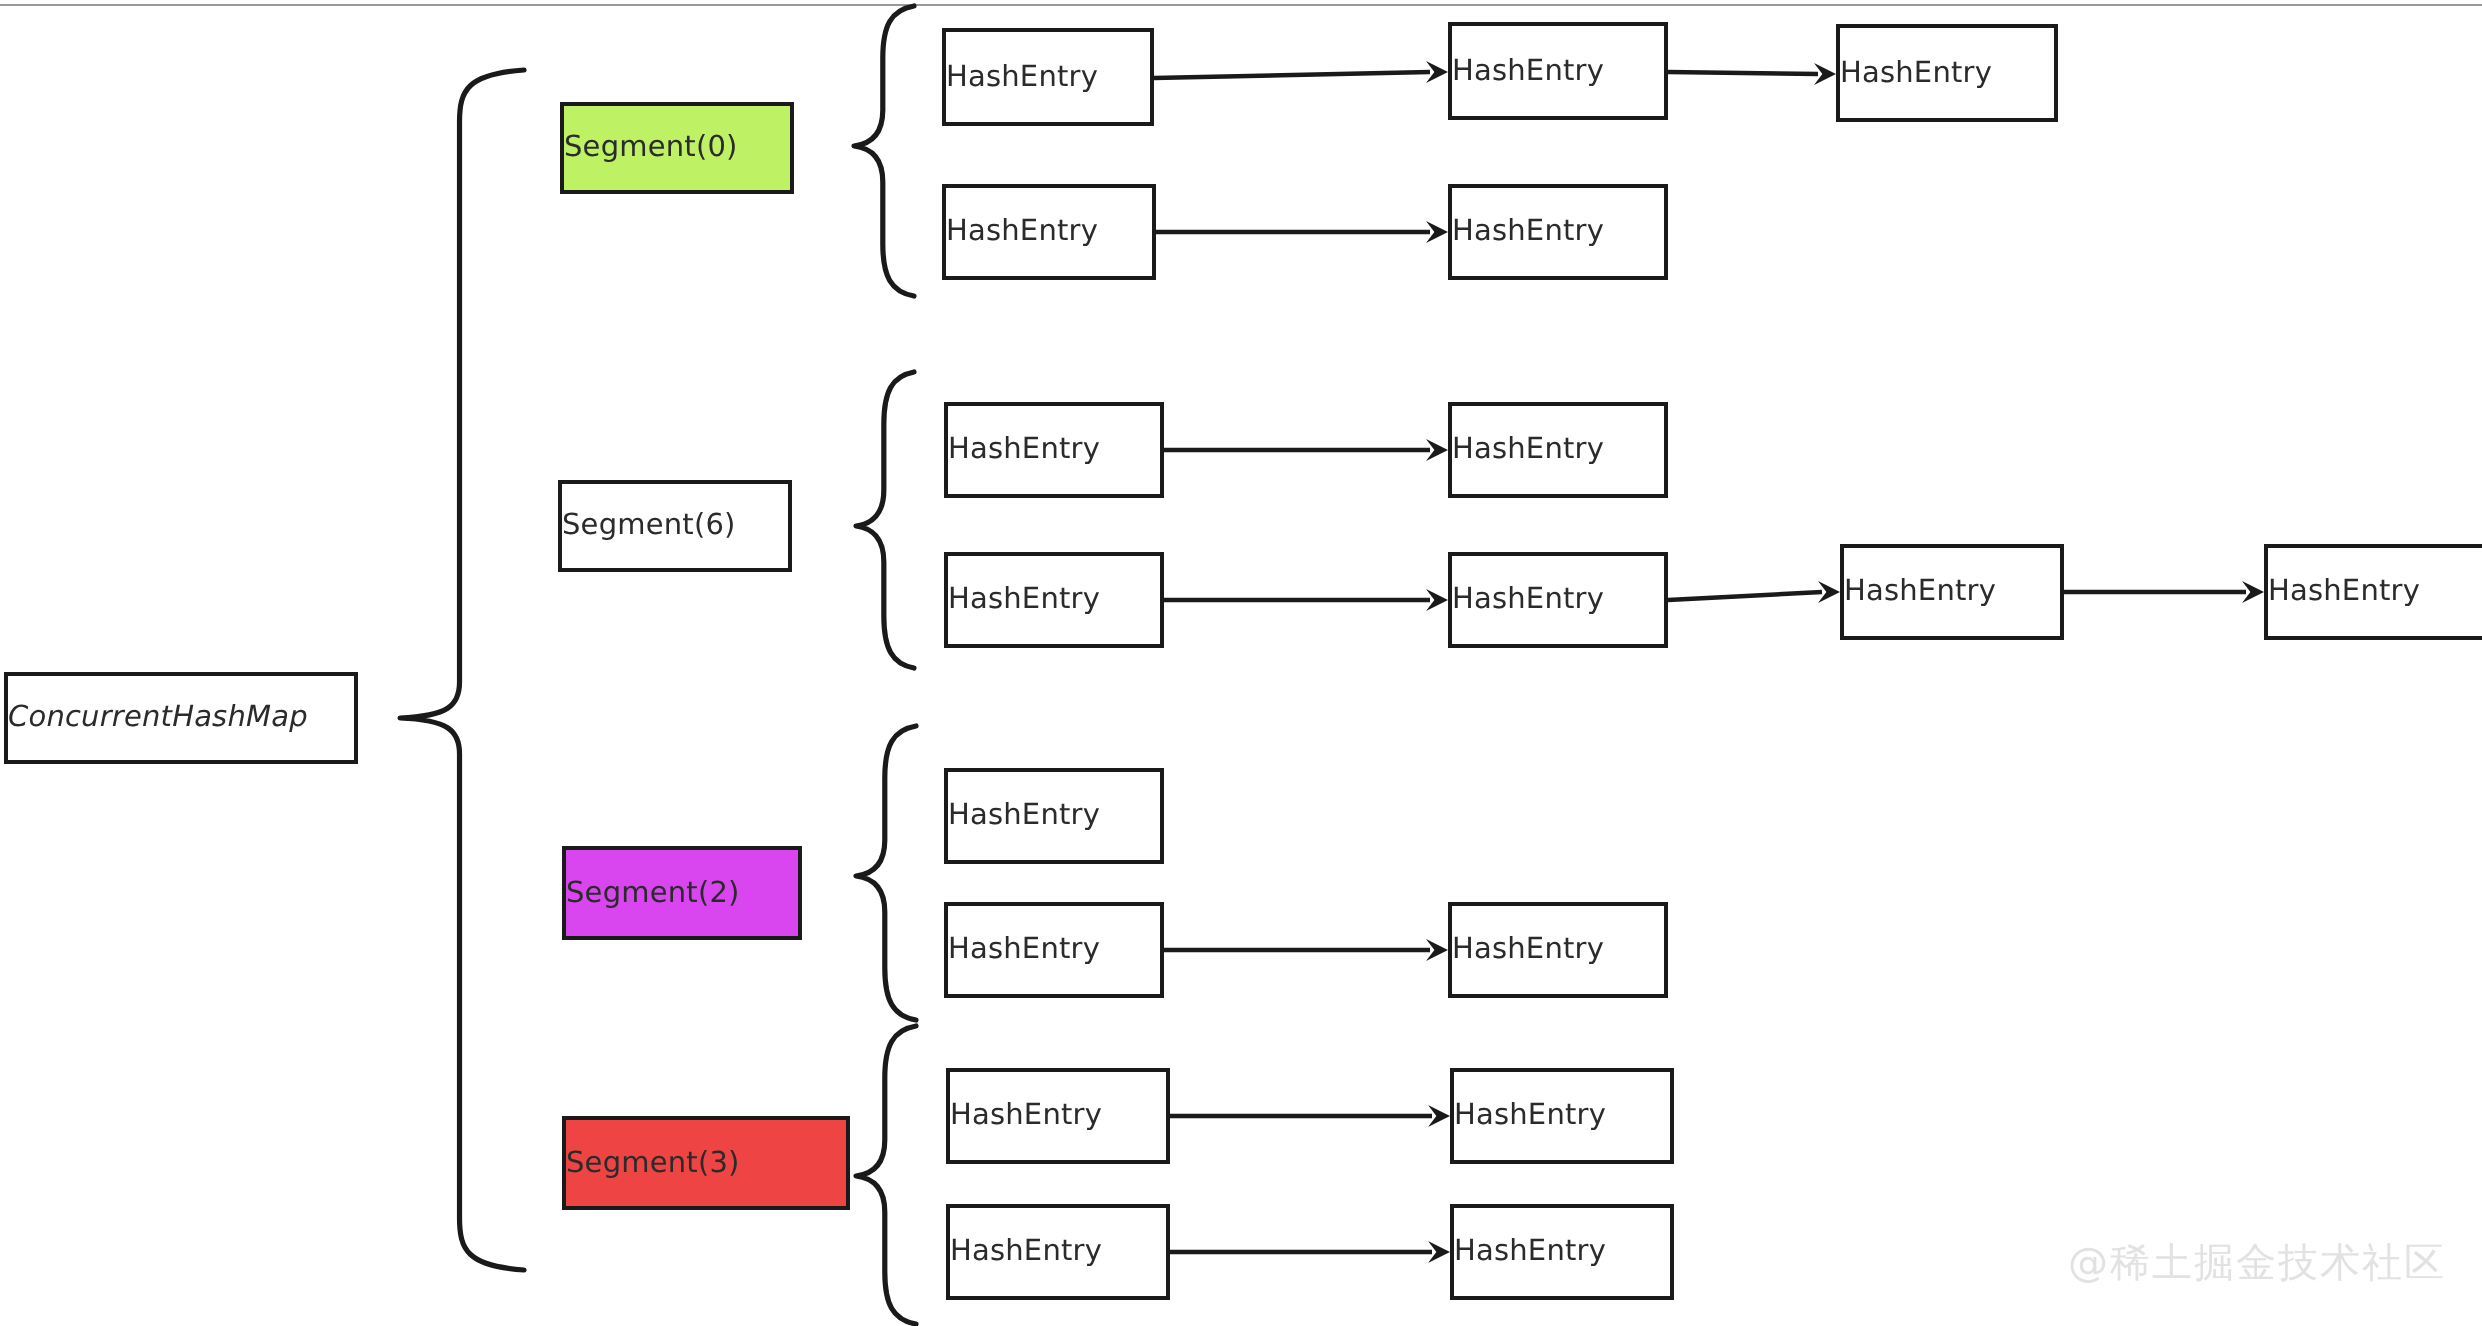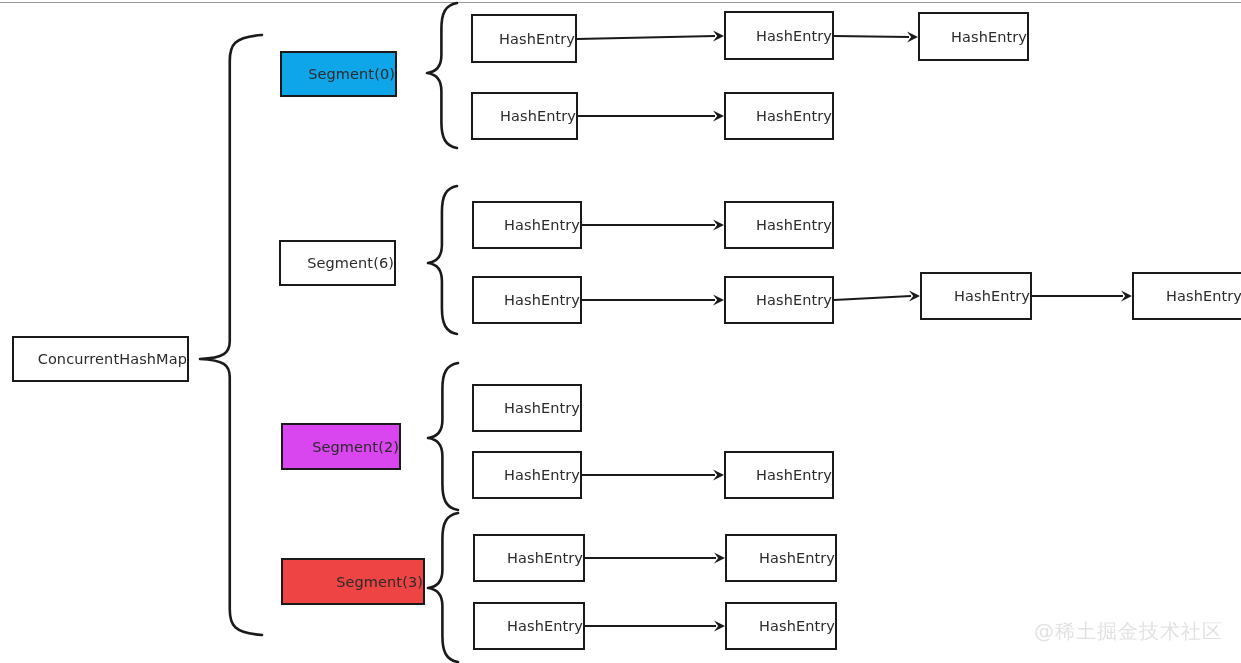--- a/index.html
+++ b/index.html
@@ -25,21 +25,21 @@
     height: 1px;
     background: #9a9a9a;
   }
   .node {
     position: absolute;
     box-sizing: border-box;
     border: 2px solid #404040;
     background: #ffffff;
     display: flex;
     align-items: center;
-    justify-content: flex-end;
+    justify-content: flex-start;
     color: #2b2b2b;
     font-size: 14.5px;
     letter-spacing: 0.1px;
     white-space: nowrap;
   }
   .node.root {
     font-size: 14.5px;
   }
   .node.segment {
     font-size: 14.5px;
@@ -71,29 +71,29 @@
     white-space: nowrap;
     user-select: none;
   }
 </style>
 </head>
 <body>
 
 <div id="canvas">
   <div class="top-rule"></div>
   <div id="layer">
-      <div class="node root" style="left: 12px; top: 336px; width: 177px; height: 46px; border-color: rgb(26, 26, 26); background: rgb(255, 255, 255); color: rgb(43, 43, 43);">
+      <div class="node root" style="left: 2px; top: 336px; width: 177px; height: 46px; border-color: rgb(26, 26, 26); background: rgb(255, 255, 255); color: rgb(43, 43, 43); font-style: italic;">
         <span>ConcurrentHashMap</span>
       </div>
       <div class="brace-wrap" style="left: 186px; top: 21px; width: 90px; height: 628px;">
         <svg width="90" height="628" viewBox="0 0 90 628">
           <path d="M 76 14 C 47.76 16 43.76 24 43.76 40 L 43.76 320 C 43.76 332 37.76 337 14 338 C 37.76 339 43.76 344 43.76 356 L 43.76 588 C 43.76 604 47.76 612 76 614" fill="none" stroke="#1a1a1a" stroke-width="2.6" stroke-linecap="round" stroke-linejoin="round"></path>
         </svg>
       </div>
-      <div class="node segment" style="left: 280px; top: 51px; width: 117px; height: 46px; border-color: rgb(26, 26, 26); background: #0ea5e9; color: rgb(43, 43, 43);">
+      <div class="node segment" style="left: 280px; top: 51px; width: 117px; height: 46px; border-color: rgb(26, 26, 26); background: #bef264; color: rgb(43, 43, 43);">
         <span>Segment(0)</span>
       </div>
       <div class="brace-wrap" style="left: 413px; top: -11px; width: 58px; height: 173px;">
         <svg width="58" height="173" viewBox="0 0 58 173">
           <path d="M 44 14 C 32.4 16 28.4 24 28.4 40 L 28.4 66 C 28.4 78 22.4 83 14 84 C 22.4 85 28.4 90 28.4 102 L 28.4 133 C 28.4 149 32.4 157 44 159" fill="none" stroke="#1a1a1a" stroke-width="2.6" stroke-linecap="round" stroke-linejoin="round"></path>
         </svg>
       </div>
       <div class="node entry" style="left: 471px; top: 14px; width: 106px; height: 49px; border-color: rgb(26, 26, 26); background: rgb(255, 255, 255); color: rgb(43, 43, 43);">
         <span>HashEntry</span>
       </div>

